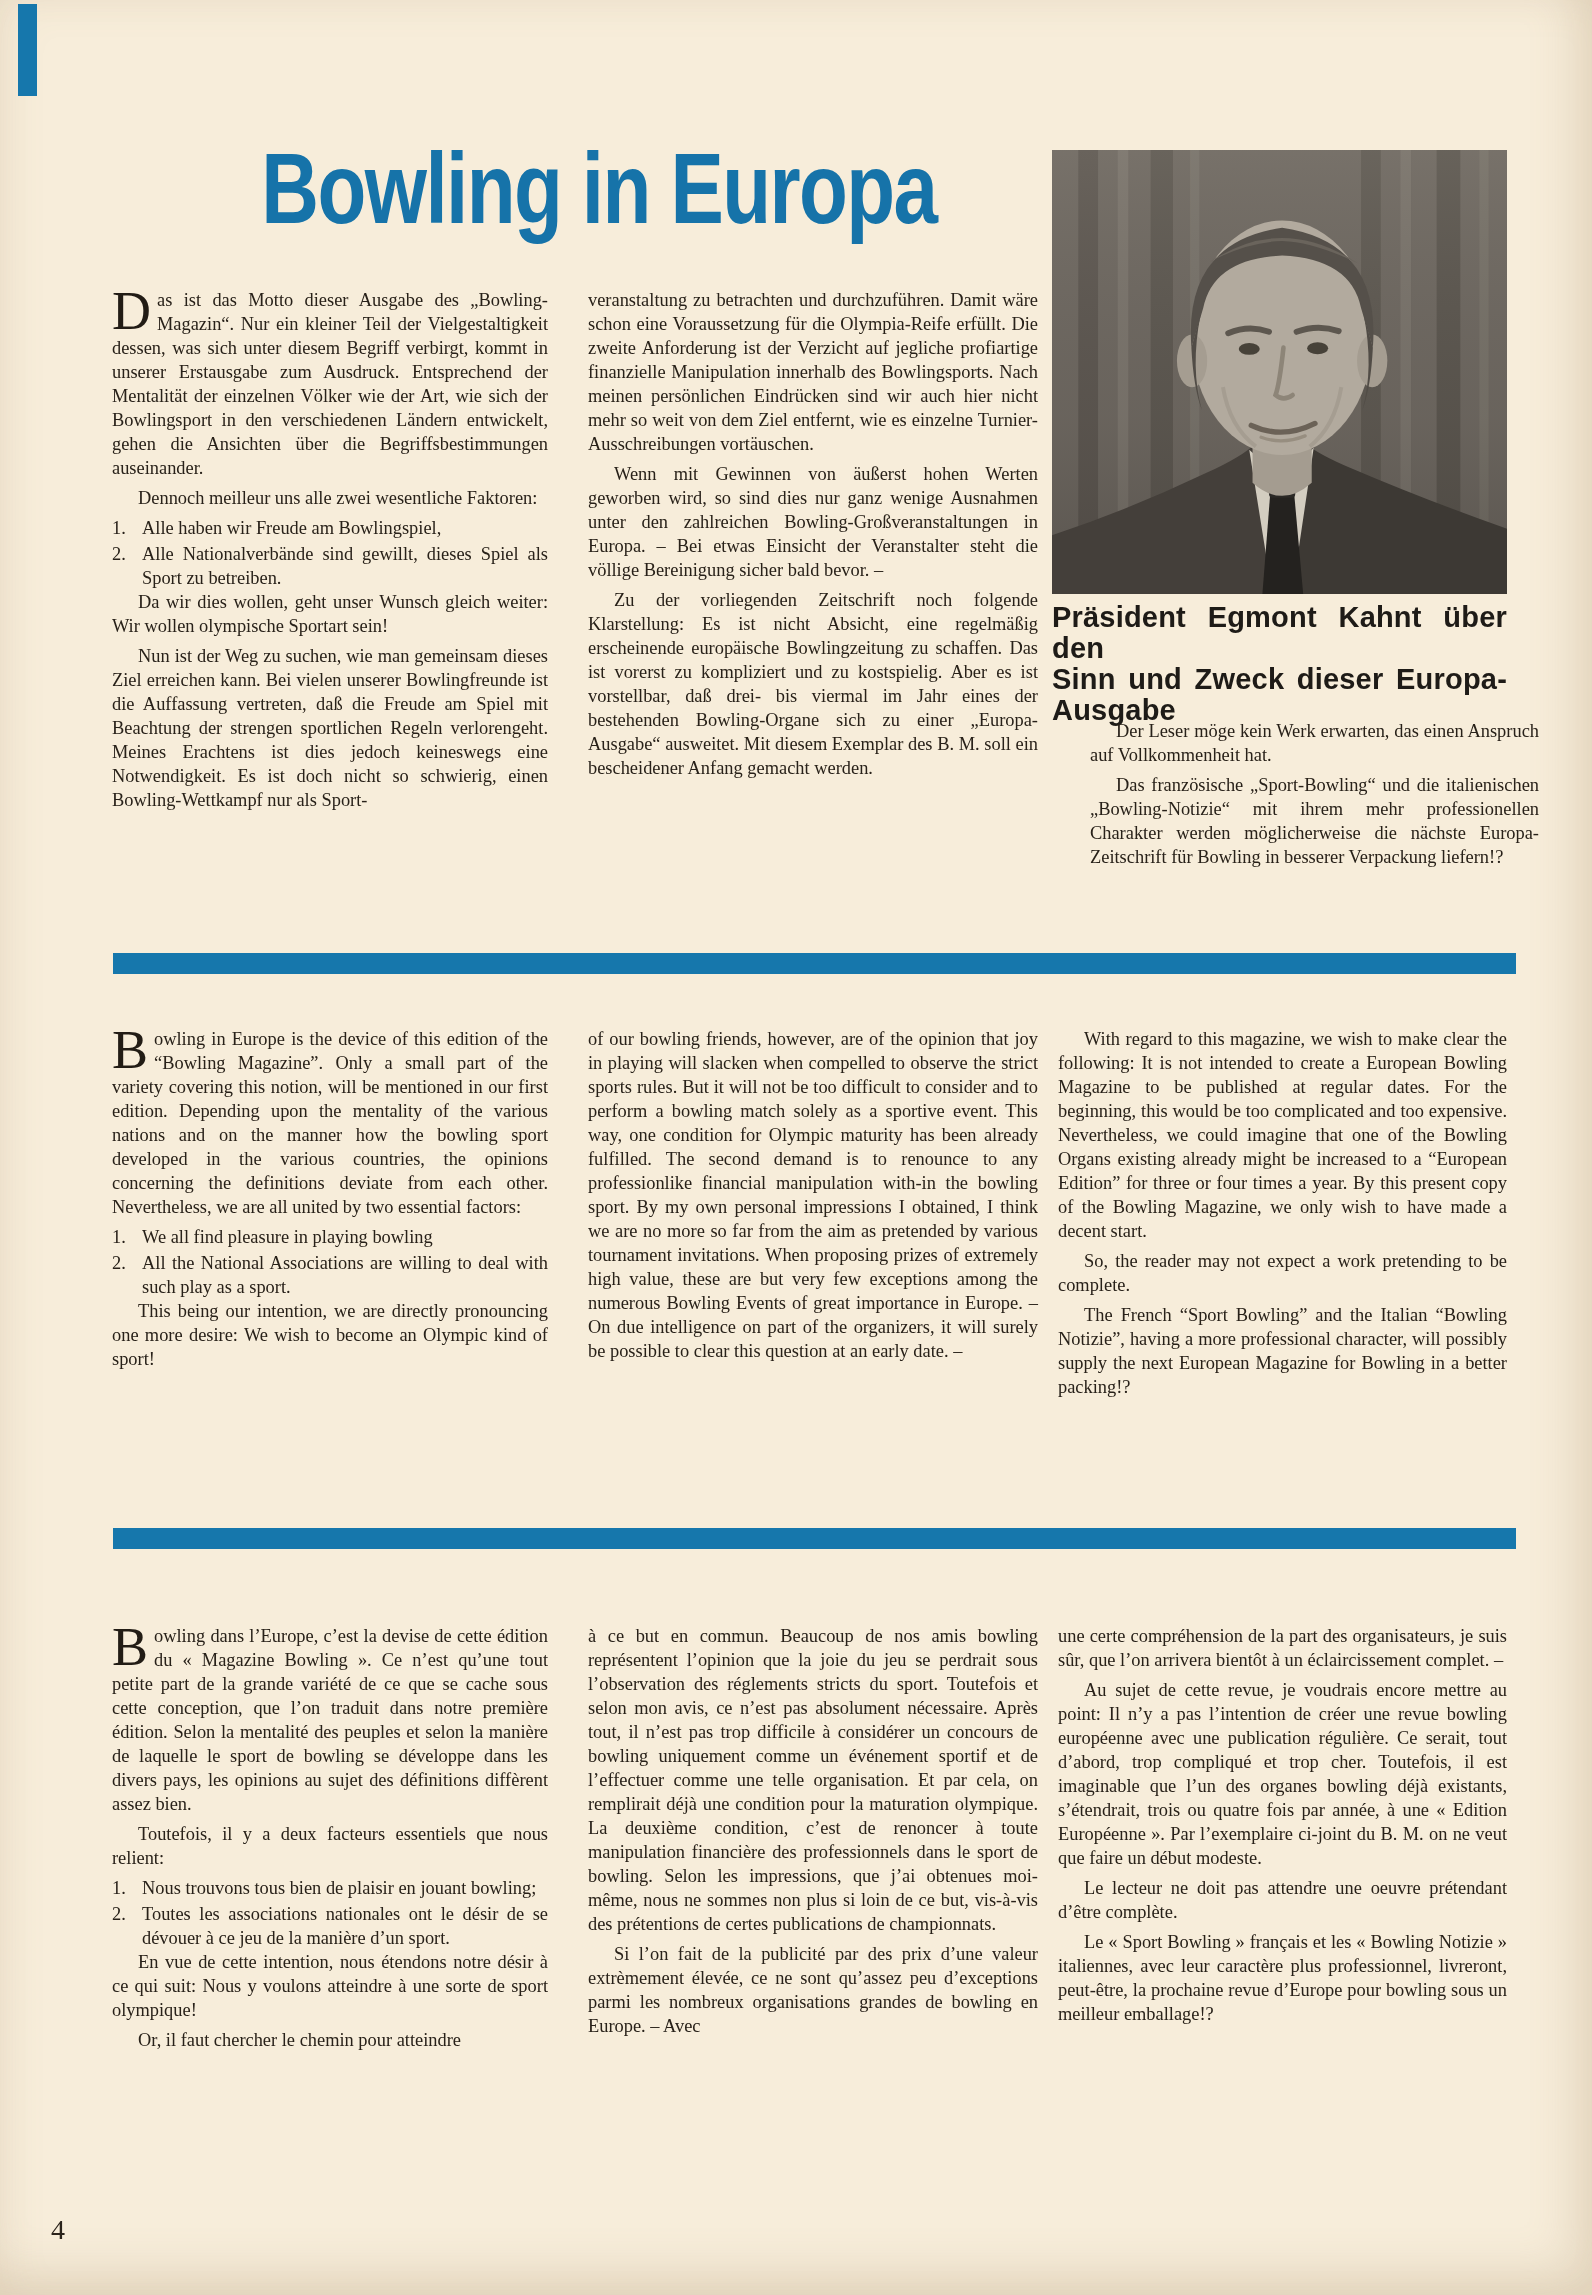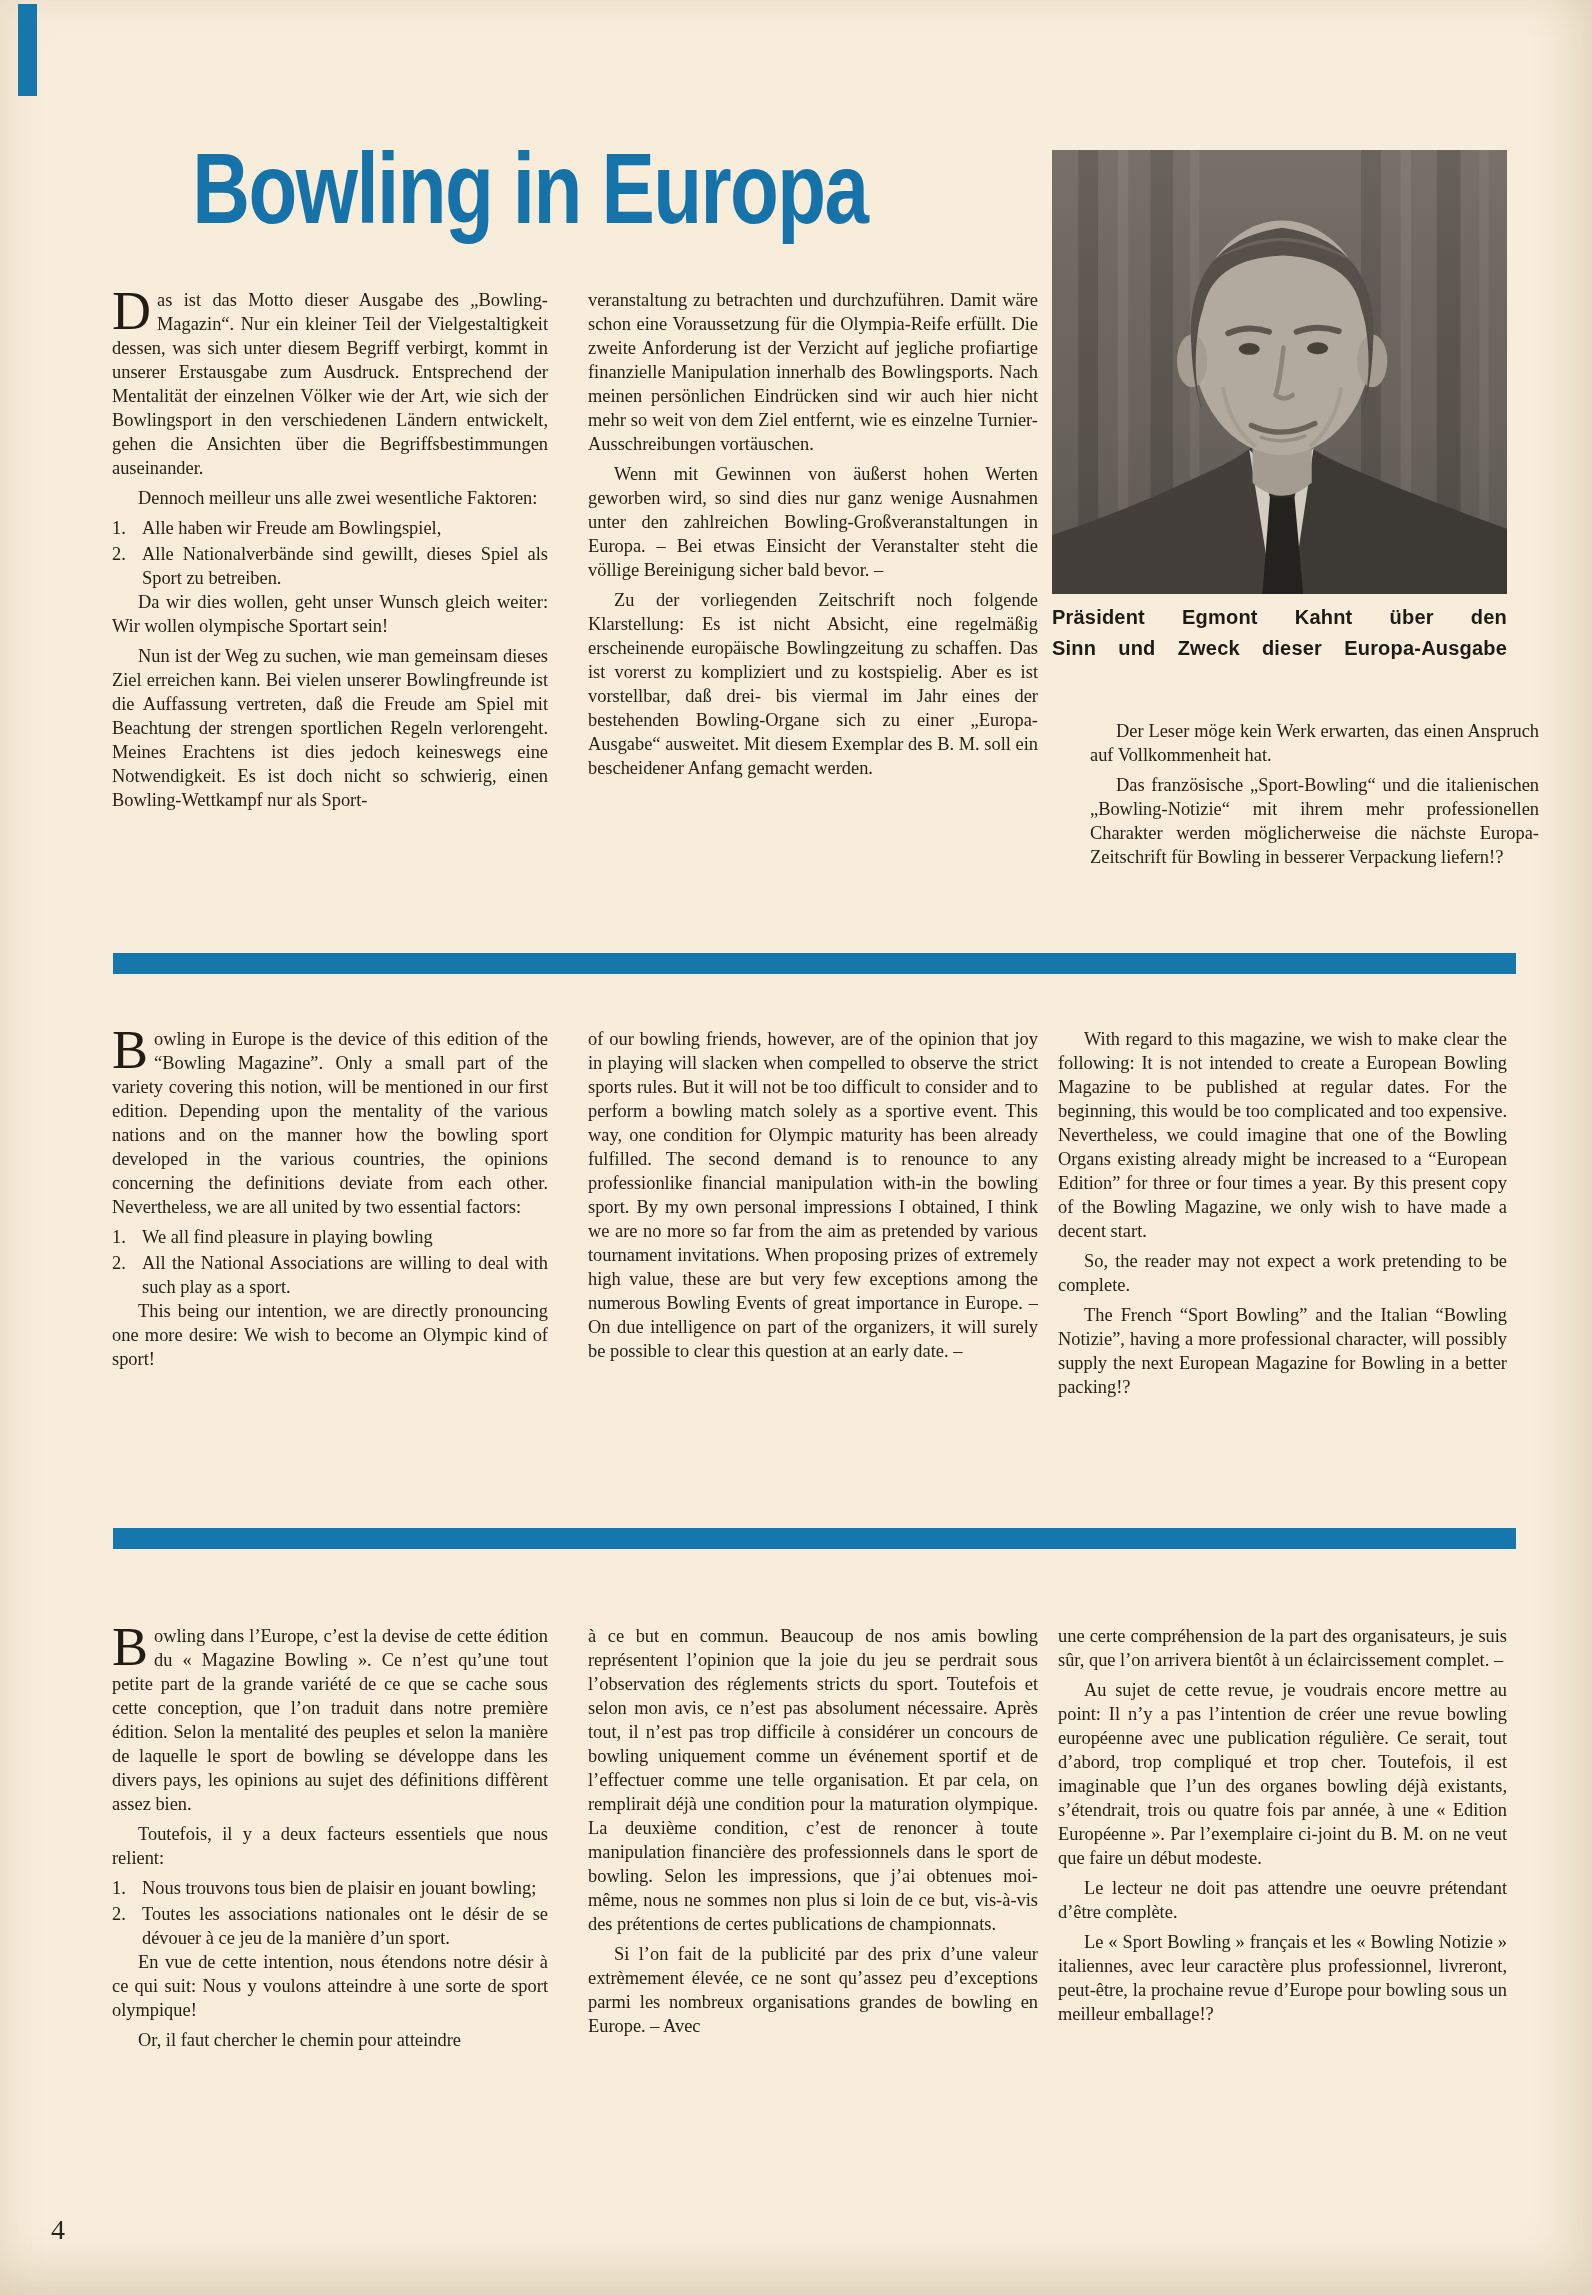--- a/index.html
+++ b/index.html
@@ -3,37 +3,37 @@
 <meta charset="utf-8">
 <style>
   html,body { margin:0; padding:0; background:#d8cdb9; }
   .page {
     position:relative; width:1593px; height:2295px; overflow:hidden;
     background:#f7edda;
     box-shadow: inset -18.4px -22.4px 46px rgba(150,118,78,.20), inset 13px 6.6px 39px rgba(160,130,90,.07);
     font-family:"Liberation Serif", serif;
   }
   .tick { position:absolute; left:18.4px; top:4px; width:18.4px; height:92px; background:#1677ac; }
-  .title { position:absolute; left:108px; top:136px; width:925px; text-align:left; color:#1673a9;
+  .title { position:absolute; left:96px; top:136px; width:925px; text-align:right; color:#1673a9;
            font-family:"Liberation Sans", sans-serif; font-weight:bold; }
   .title .inner { display:inline-block; font-size:100px; line-height:105px; letter-spacing:-2px;
                   transform:scaleX(.80); transform-origin:center; white-space:nowrap; }
   .col { position:absolute; font-size:18.4px; line-height:24px; text-align:justify; color:#282119; }
   .p { margin:0; }
   .p.ind { text-indent:26px; }
   .p + .p, .list { margin-top:6px; }
   .li { display:flex; margin-top:2px; }
   .li .n { flex:0 0 30px; }
   .li .t { flex:1; text-align:justify; }
   .dc { float:left; font-size:54px; line-height:42px; padding:2px 6px 0 0; color:#221c15; }
   .bar { position:absolute; left:113px; width:1403px; height:21px; background:#1677ac; }
   .photo { position:absolute; left:1052px; top:150px; width:455px; height:444px; background:#6e6963; }
   .photo svg { display:block; width:100%; height:100%; }
   .caption { position:absolute; left:1052px; top:602px; width:455px;
-             font-family:"Liberation Sans", sans-serif; font-weight:bold; font-size:20px; line-height:31px;
+             font-family:"Liberation Sans", sans-serif; font-weight:bold; font-size:29px; line-height:31px;
              color:#1e1b17; letter-spacing:0.2px; }
   .caption .cline { text-align:justify; text-align-last:justify; }
   .pagenum { position:absolute; left:51px; top:2214px; font-size:28px; color:#2a231b; }
 </style>
 </head>
 <body>
 
 <div class="page">
 
   <div class="tick"></div>

